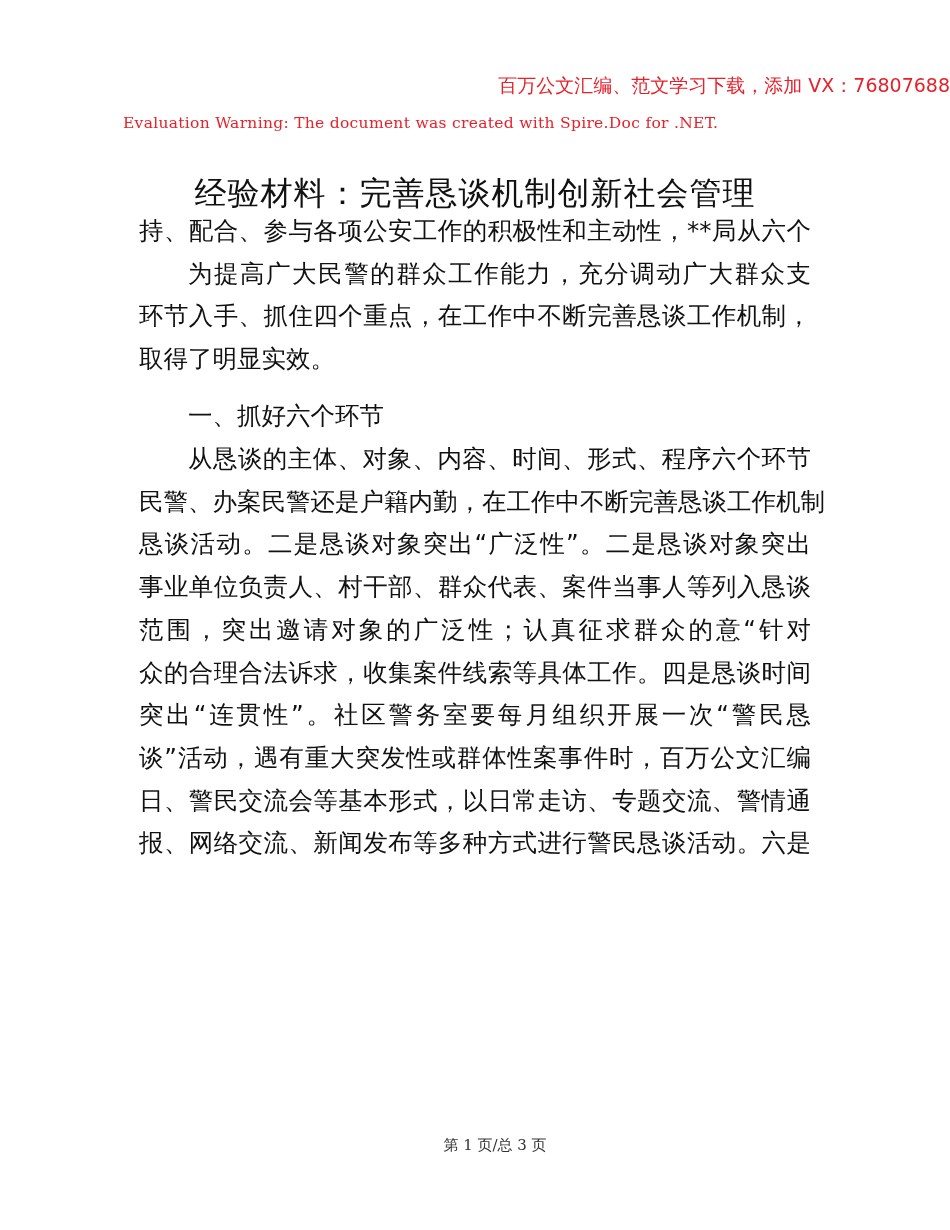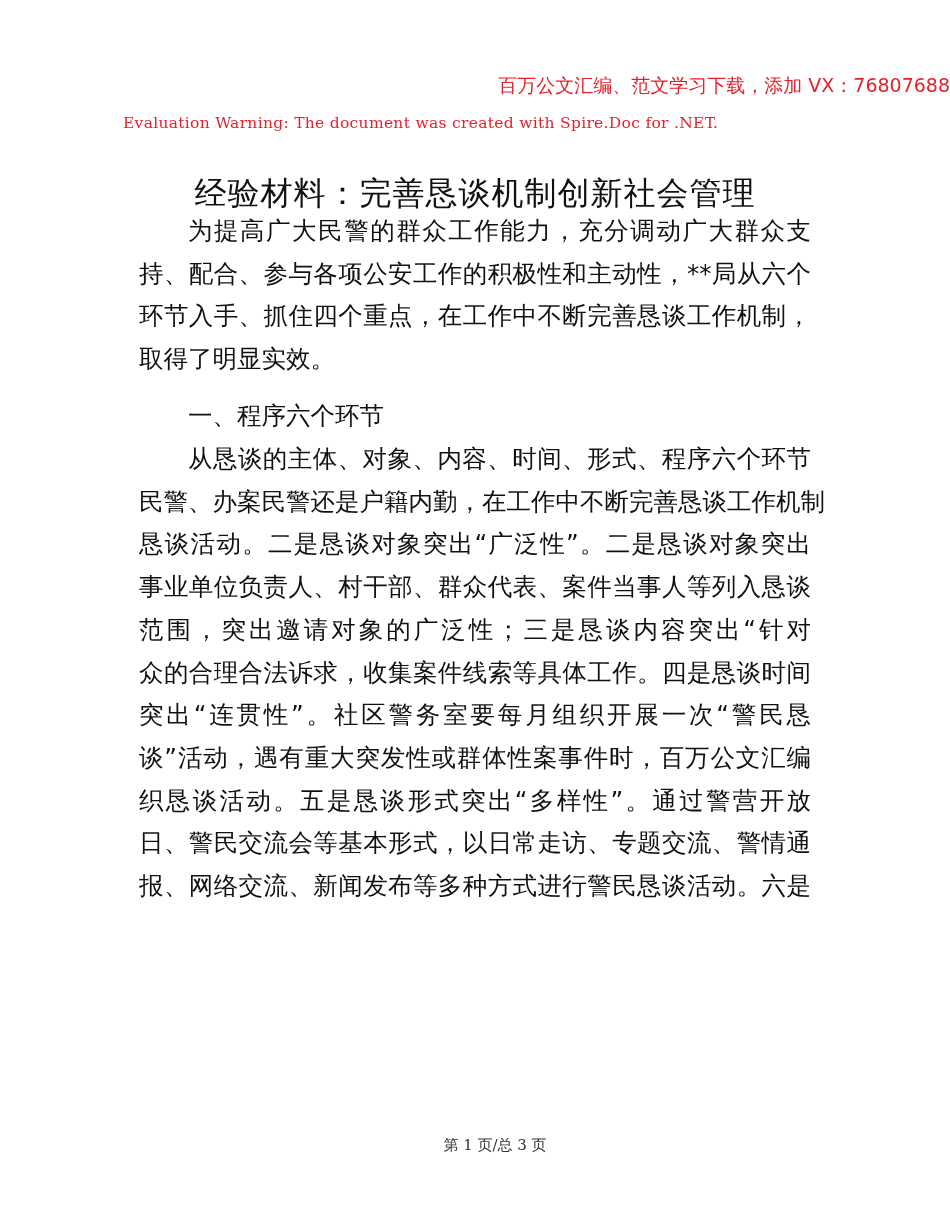--- a/index.html
+++ b/index.html
@@ -82,37 +82,36 @@
 </head>
 <body>
 
 <div class="header-banner">百万公文汇编、范文学习下载，添加 VX：76807688</div>
 
 <div class="eval-warning">Evaluation Warning: The document was created with Spire.Doc for .NET.</div>
 
 <div class="doc-title">经验材料：完善恳谈机制创新社会管理</div>
 
 <div class="body-text para1">
+  <span class="line">持、配合、参与各项公安工作的积极性和主动性，**局从六个</span>
   <span class="line indent">为提高广大民警的群众工作能力，充分调动广大群众支</span>
-  <span class="line">持、配合、参与各项公安工作的积极性和主动性，**局从六个</span>
   <span class="line">环节入手、抓住四个重点，在工作中不断完善恳谈工作机制，</span>
   <span class="line last">取得了明显实效。</span>
 </div>
 
 <div class="body-text heading1">
-  <span class="line indent last">一、程序六个环节</span>
+  <span class="line indent last">一、抓好六个环节</span>
 </div>
 
 <div class="body-text para2">
   <span class="line indent">从恳谈的主体、对象、内容、时间、形式、程序六个环节</span>
   <span class="line">民警、办案民警还是户籍内勤，在工作中不断完善恳谈工作机制</span>
   <span class="line">恳谈活动。二是恳谈对象突出“广泛性”。二是恳谈对象突出</span>
   <span class="line">事业单位负责人、村干部、群众代表、案件当事人等列入恳谈</span>
-  <span class="line">范围，突出邀请对象的广泛性；三是恳谈内容突出“针对</span>
+  <span class="line">范围，突出邀请对象的广泛性；认真征求群众的意“针对</span>
   <span class="line">众的合理合法诉求，收集案件线索等具体工作。四是恳谈时间</span>
   <span class="line">突出“连贯性”。社区警务室要每月组织开展一次“警民恳</span>
   <span class="line">谈”活动，遇有重大突发性或群体性案事件时，百万公文汇编</span>
-  <span class="line">织恳谈活动。五是恳谈形式突出“多样性”。通过警营开放</span>
   <span class="line">日、警民交流会等基本形式，以日常走访、专题交流、警情通</span>
   <span class="line">报、网络交流、新闻发布等多种方式进行警民恳谈活动。六是</span>
 </div>
 
 <div class="footer">第 1 页/总 3 页</div>
 
 </body></html>

